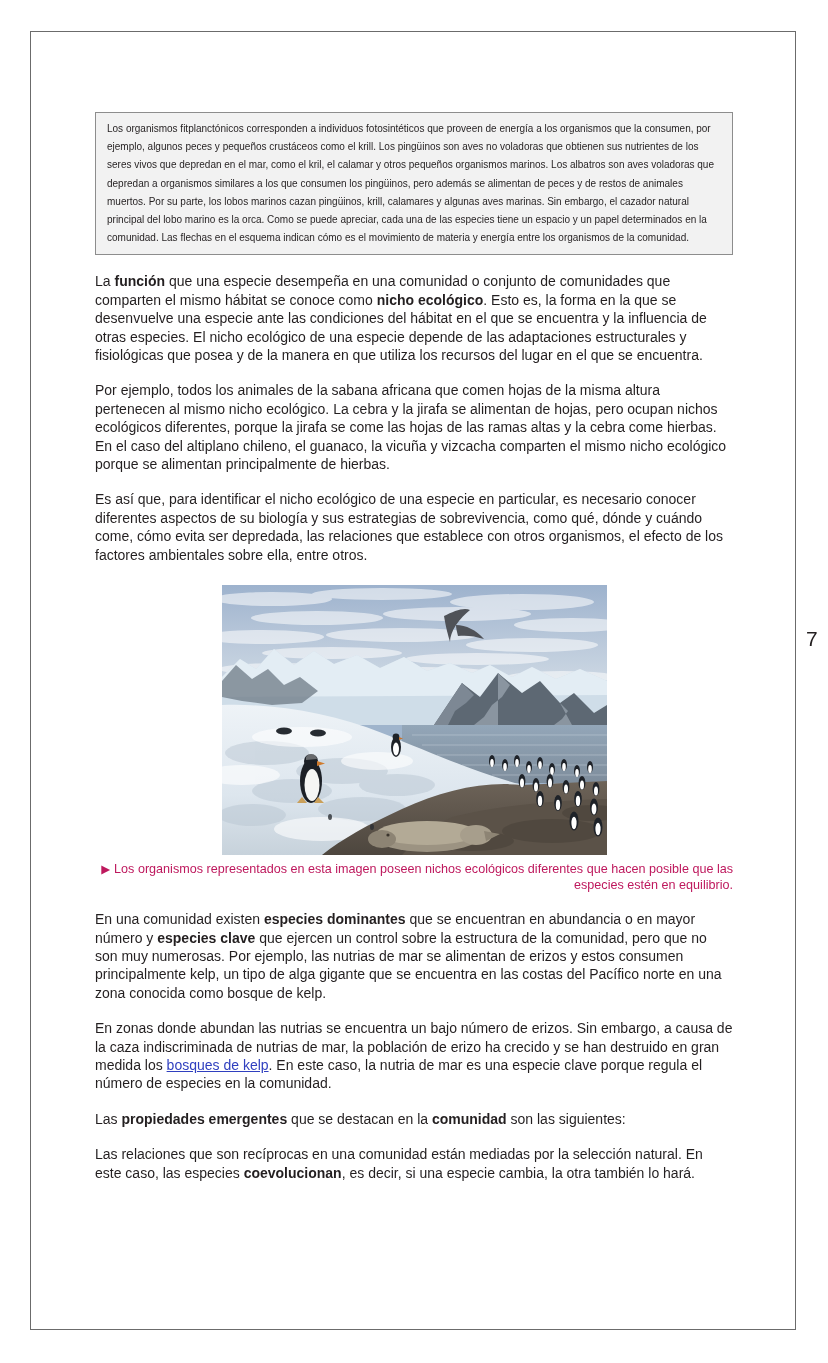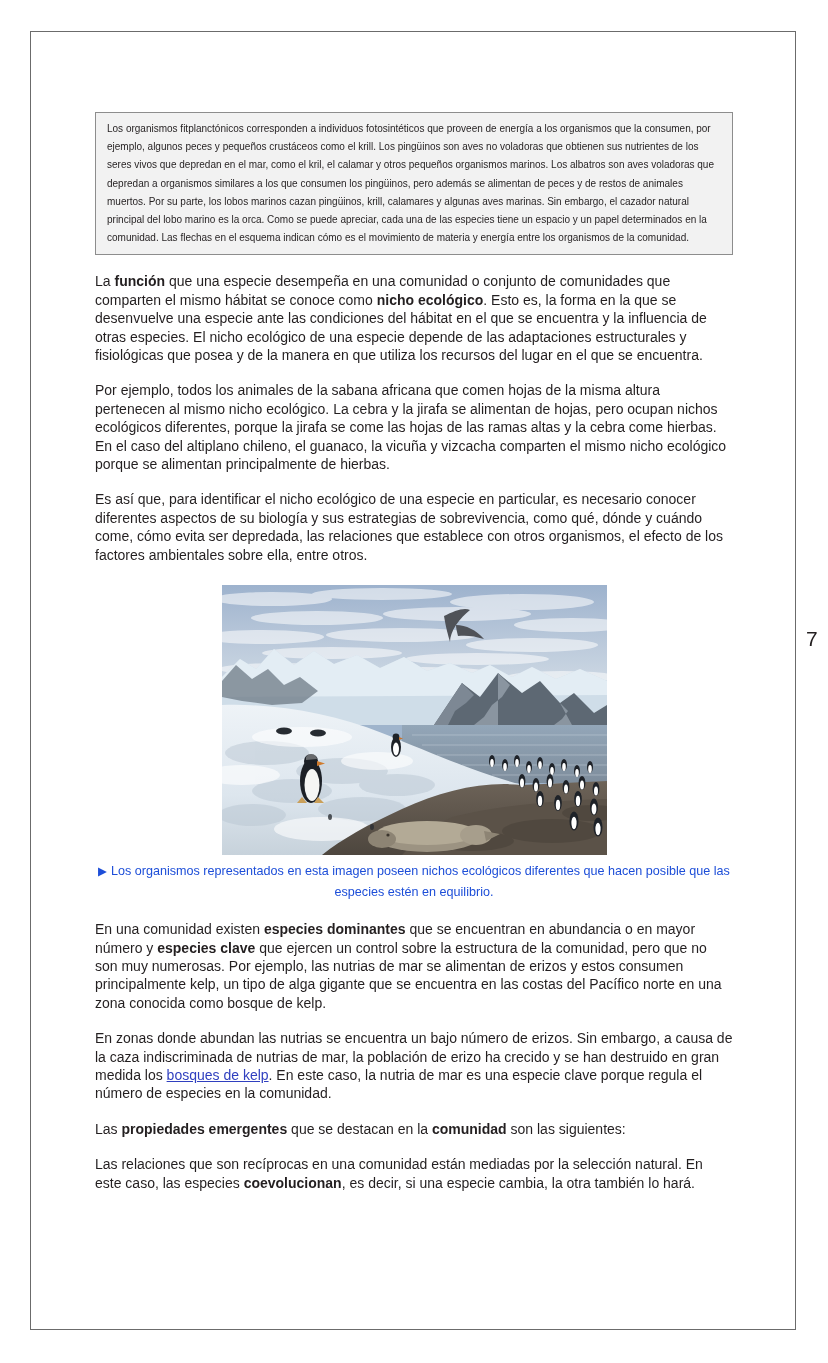--- a/index.html
+++ b/index.html
@@ -90,23 +90,23 @@
     height: 270px;
     overflow: hidden;
     background: #9fb4cc;
     vertical-align: top;
   }
   .photo svg { display: block; }
 
   .caption {
     margin: 6px 0 17px 0;
     font-size: 12.6px;
-    line-height: 21px;
-    color: #1d4ed8;
-    text-align: center;
+    line-height: 16px;
+    color: #be185d;
+    text-align: right;
   }
   .caption .tri {
     font-size: 11.5px;
     letter-spacing: 0.5px;
   }
 </style>
 </head>
 <body>
 
 <div id="page-frame"></div>

